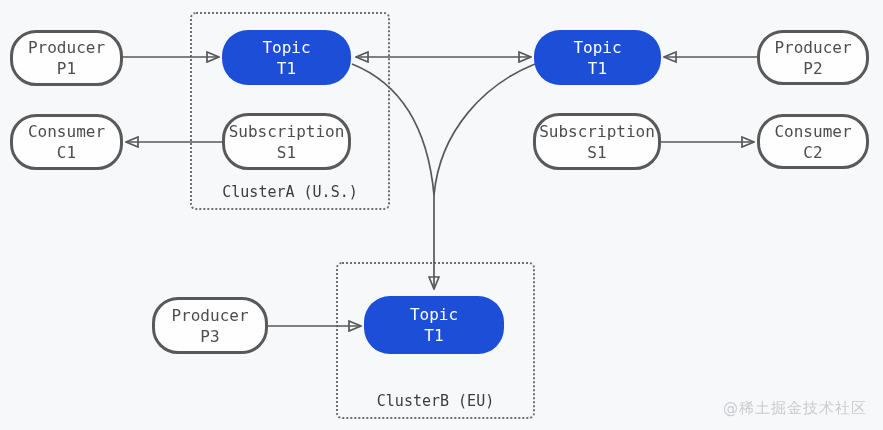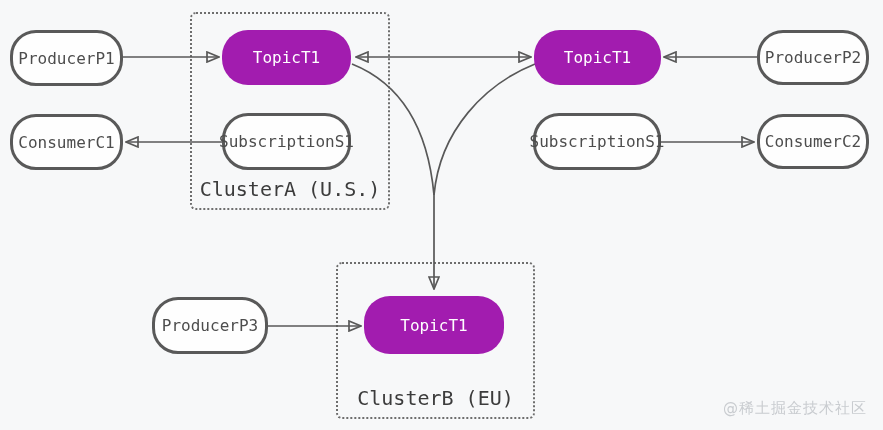--- a/index.html
+++ b/index.html
@@ -20,41 +20,42 @@
     border: 2px dotted #6e6e6e;
     border-radius: 6px;
     box-sizing: border-box;
   }
   .cluster-label {
     position: absolute;
     left: 0;
     right: 0;
     bottom: 7px;
     text-align: center;
-    font-size: 20px;
+    font-size: 15px;
     color: #3c3c3c;
     white-space: nowrap;
   }
   .node {
     position: absolute;
     box-sizing: border-box;
     background: #fefefe;
     border: 3px solid #595959;
     border-radius: 26px;
     display: flex;
+    flex-direction: column;
     align-items: center;
     justify-content: center;
     color: #4d4d4d;
     font-size: 16px;
     line-height: 21px;
     text-align: center;
     white-space: nowrap;
   }
   .node.topic {
-    background: #a21caf;
+    background: #1d4ed8;
     border: none;
     color: #ffffff;
     align-items: center;
   }
   svg.arrows {
     position: absolute;
     left: 0;
     top: 0;
     width: 883px;
     height: 430px;

